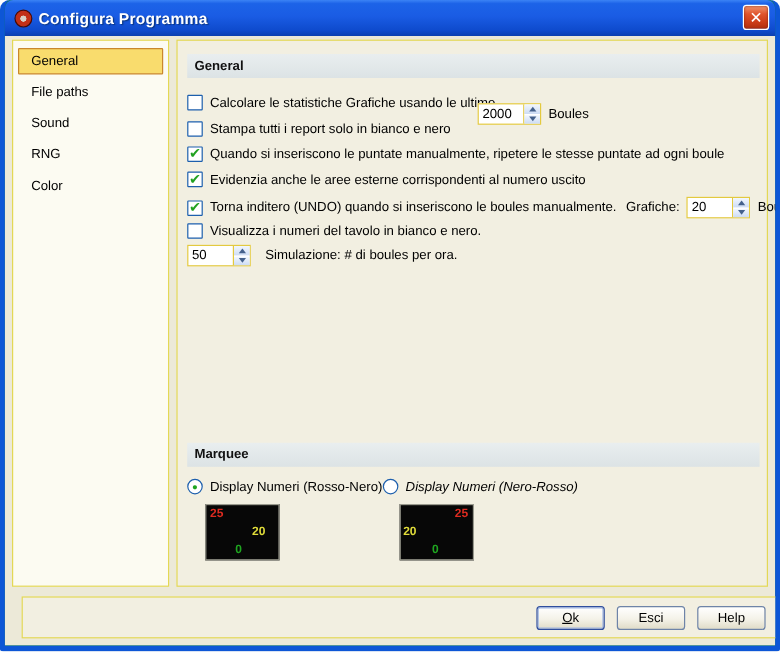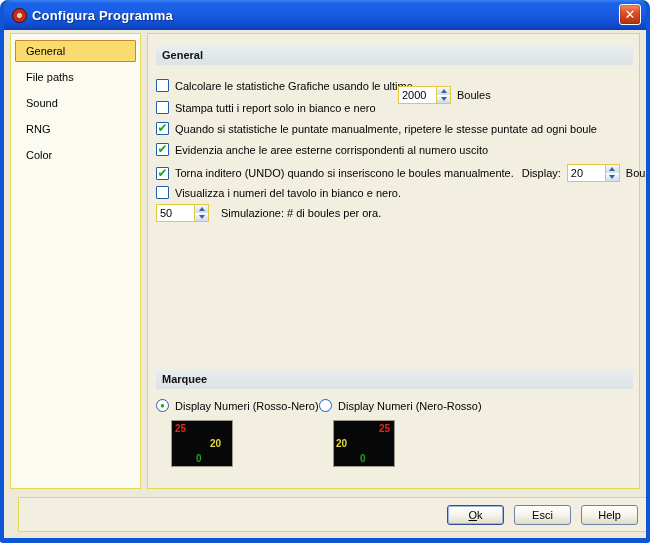--- a/index.html
+++ b/index.html
@@ -169,32 +169,32 @@
         <span class="unit-label">Boules</span>
       </div>
 
       <div class="row" style="top:67px;">
         <span class="cb"></span>
         <span>Stampa tutti i report solo in bianco e nero</span>
       </div>
 
       <div class="row" style="top:88px;">
         <span class="cb">✔</span>
-        <span>Quando si statistiche le puntate manualmente, ripetere le stesse puntate ad ogni boule</span>
+        <span>Quando si inseriscono le puntate manualmente, ripetere le stesse puntate ad ogni boule</span>
       </div>
 
       <div class="row" style="top:109px;">
         <span class="cb">✔</span>
         <span>Evidenzia anche le aree esterne corrispondenti al numero uscito</span>
       </div>
 
       <div class="row" style="top:130px;">
         <span class="cb">✔</span>
         <span>Torna inditero (UNDO) quando si inseriscono le boules manualmente.</span>
-        <span class="massimo-label">Display:</span>
+        <span class="massimo-label">Grafiche:</span>
         <span class="spinbox">
           <span class="spin-val">20</span>
           <span class="spin-btns">
             <span class="spin-btn up">
                 <span class="tri-up"></span>
               </span>
             <span class="spin-btn">
                 <span class="tri-down"></span>
               </span>
           </span>
@@ -221,21 +221,21 @@
         </span>
         <span class="unit-label" style="margin-left:12px;">Simulazione: # di boules per ora.</span>
       </div>
 
       <div class="group-hdr hdr-marquee">Marquee</div>
 
       <div class="row" style="top:365px;">
         <span class="radio">●</span>
         <span>Display Numeri (Rosso-Nero)</span>
       </div>
-      <div class="row" style="top:365px;left:171px;">
+      <div class="row" style="top:365px;left:171px;font-style:italic;">
         <span class="radio"></span>
         <span>Display Numeri (Nero-Rosso)</span>
       </div>
 
       <div class="display disp-1">
         <span class="disp-num c-red" style="left:3px;top:2px;">25</span>
         <span class="disp-num c-yellow" style="left:38px;top:17px;">20</span>
         <span class="disp-num c-green" style="left:24px;top:32px;">0</span>
       </div>
       <div class="display disp-2">

